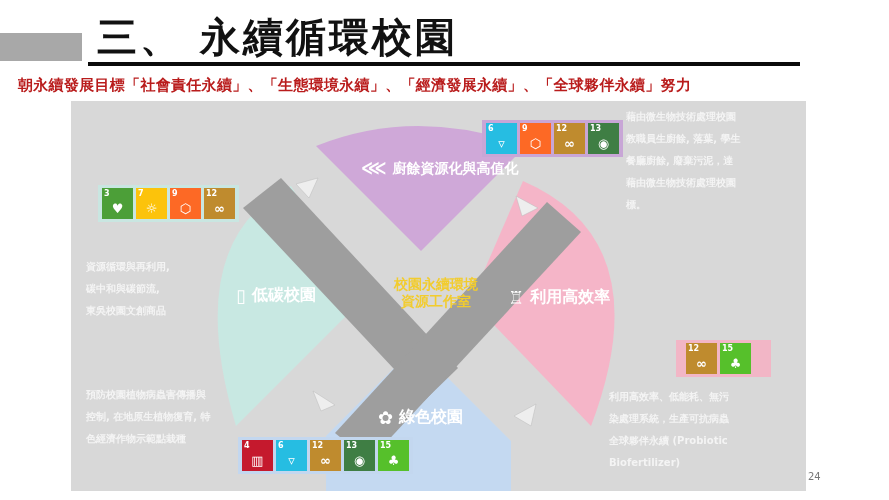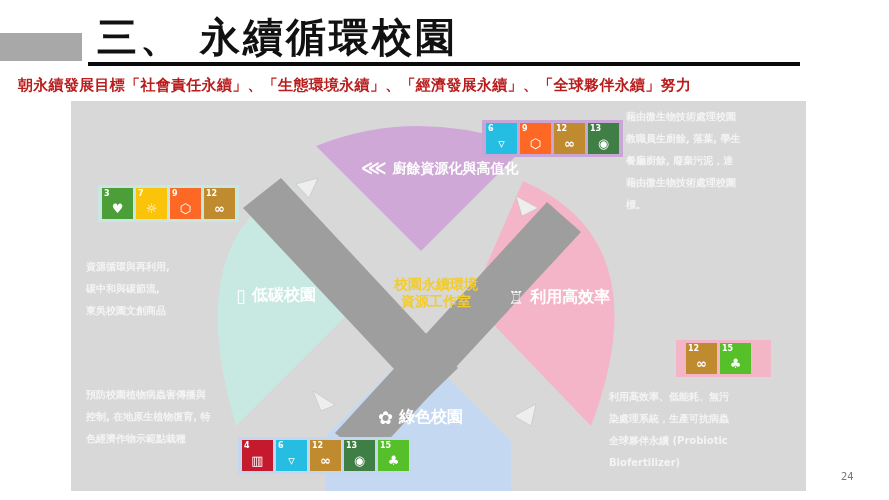--- a/index.html
+++ b/index.html
@@ -27,21 +27,21 @@
 
   .strip-top { left: 411px; top: 19px; background: #c8a6d6; }
   .strip-left { left: 27px; top: 84px; background: #c9e6e1; }
   .strip-right { left: 605px; top: 239px; background: #f2b6c6; padding-left: 10px; padding-right: 20px; }
   .strip-bottom { left: 167px; top: 336px; background: #c3d7ef; }
 
   .seg-label { position: absolute; color: #ffffff; font-size: 16px; font-weight: bold; display: flex; align-items: center; gap: 6px; white-space: nowrap; }
   .seg-label .ic { font-size: 18px; }
   .center-label { position: absolute; left: 310px; top: 175px; width: 110px; text-align: center; color: #f2cc2e; font-size: 14px; font-weight: bold; line-height: 17px; }
 
-  .page-num { position: absolute; left: 808px; top: 471px; font-size: 10px; color: #777; margin-left: 33px; }
+  .page-num { position: absolute; left: 808px; top: 471px; font-size: 10px; color: #777; }
 </style>
 </head>
 <body>
 
 <div class="title-bar-deco"></div>
 <div class="page-title">三、 永續循環校園</div>
 <div class="title-underline"></div>
 <div class="subtitle">朝永續發展目標「社會責任永續」、「生態環境永續」、「經濟發展永續」、「全球夥伴永續」努力</div>
 
 <div class="panel">

